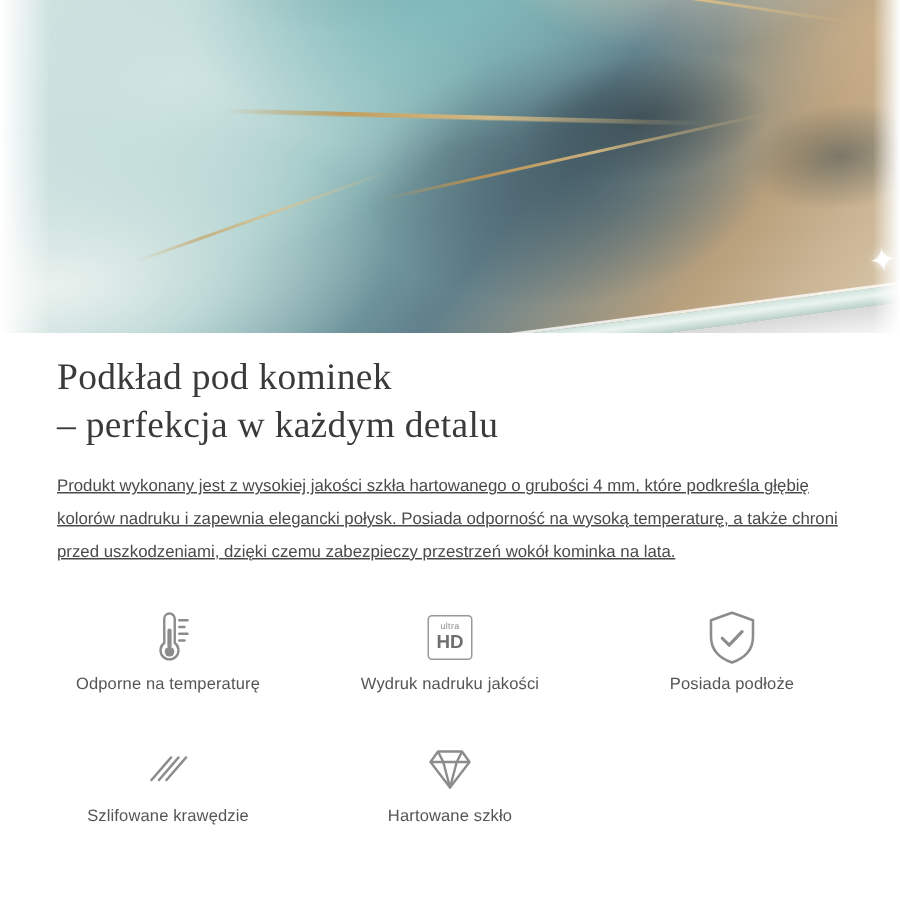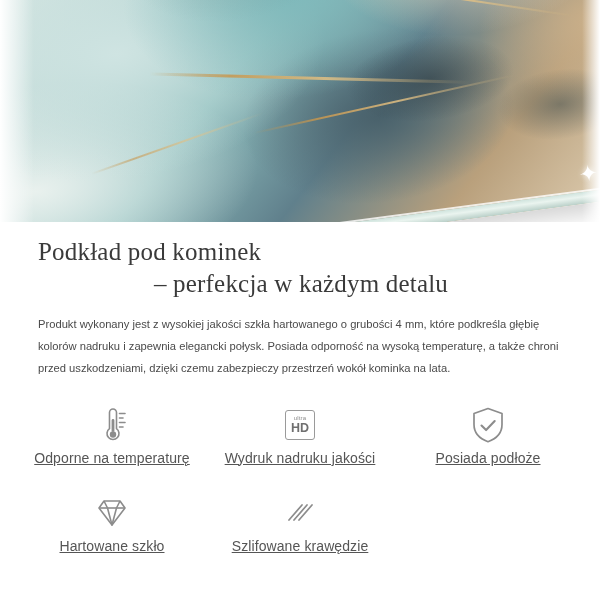--- a/index.html
+++ b/index.html
@@ -112,27 +112,28 @@
   }
   .headline {
     font-family: "Liberation Serif", serif;
     font-size: 25px;
     line-height: 1.28;
     color: #3a3a3a;
     font-weight: 400;
     margin: 0 0 14px 0;
     letter-spacing: .2px;
   }
-  .headline .l2 { display: block; text-align: center; }
+  .headline .l2 { display: block; }
   .body-copy {
     font-size: 11.2px;
     line-height: 1.95;
     color: #4a4a4a;
     margin: 0;
     max-width: 536px;
+    text-decoration: underline;
   }
 
   
   .features {
     display: grid;
     grid-template-columns: repeat(3, 1fr);
     row-gap: 4px;
     margin-top: 22px;
     padding: 0 18px;
   }
@@ -144,26 +145,25 @@
     height: 84px;
   }
   .feature-icon {
     height: 46px;
     display: flex;
     align-items: center;
     justify-content: flex-end;
     color: #8c8c8c;
   }
   .feature-label {
-    font-size: 14px;
+    font-size: 11px;
     color: #555555;
     text-align: left;
     margin-top: 2px;
     letter-spacing: .1px;
-    text-decoration: underline;
   }
   .ultrahd {
     width: 30px; height: 30px;
     border: 1.6px solid #9a9a9a;
     border-radius: 3px;
     display: flex;
     flex-direction: column;
     align-items: center;
     justify-content: center;
     line-height: 1;
@@ -236,40 +236,40 @@
         <svg width="36" height="40" viewBox="0 0 36 40">
           <path d="M18 3.5 32 8.5v11c0 8.6-5.8 14.3-14 17.2-8.2-2.9-14-8.6-14-17.2v-11L18 3.5z" fill="none" stroke="#8c8c8c" stroke-width="1.7" stroke-linejoin="round"></path>
           <path d="M11.5 20.5l4.6 4.6 8.6-9" fill="none" stroke="#8c8c8c" stroke-width="2.1" stroke-linecap="round" stroke-linejoin="round"></path>
         </svg>
       </div>
       <div class="feature-label">Posiada podłoże</div>
     </div>
 
     <div class="feature">
       <div class="feature-icon">
+        <svg width="36" height="34" viewBox="0 0 36 34">
+          <g fill="none" stroke="#8c8c8c" stroke-width="1.7" stroke-linecap="round">
+            <line x1="7" y1="24" x2="20" y2="9"></line>
+            <line x1="12" y1="24" x2="25" y2="9"></line>
+            <line x1="17" y1="24" x2="30" y2="9"></line>
+          </g>
+        </svg>
+      </div>
+      <div class="feature-label">Szlifowane krawędzie</div>
+    </div>
+
+    <div class="feature">
+      <div class="feature-icon">
         <svg width="38" height="36" viewBox="0 0 38 36">
           <g fill="none" stroke="#8c8c8c" stroke-width="1.6" stroke-linejoin="round">
             <path d="M6 13 11 6h16l5 7-13 17L6 13z"></path>
             <path d="M6 13h26"></path>
             <path d="M11 6l3.5 7M27 6l-3.5 7"></path>
             <path d="M14.5 13 19 30l4.5-17"></path>
           </g>
         </svg>
       </div>
       <div class="feature-label">Hartowane szkło</div>
     </div>
 
-    <div class="feature">
-      <div class="feature-icon">
-        <svg width="36" height="34" viewBox="0 0 36 34">
-          <g fill="none" stroke="#8c8c8c" stroke-width="1.7" stroke-linecap="round">
-            <line x1="7" y1="24" x2="20" y2="9"></line>
-            <line x1="12" y1="24" x2="25" y2="9"></line>
-            <line x1="17" y1="24" x2="30" y2="9"></line>
-          </g>
-        </svg>
-      </div>
-      <div class="feature-label">Szlifowane krawędzie</div>
-    </div>
-
 
   </div>
 </div>
 
 </body></html>

